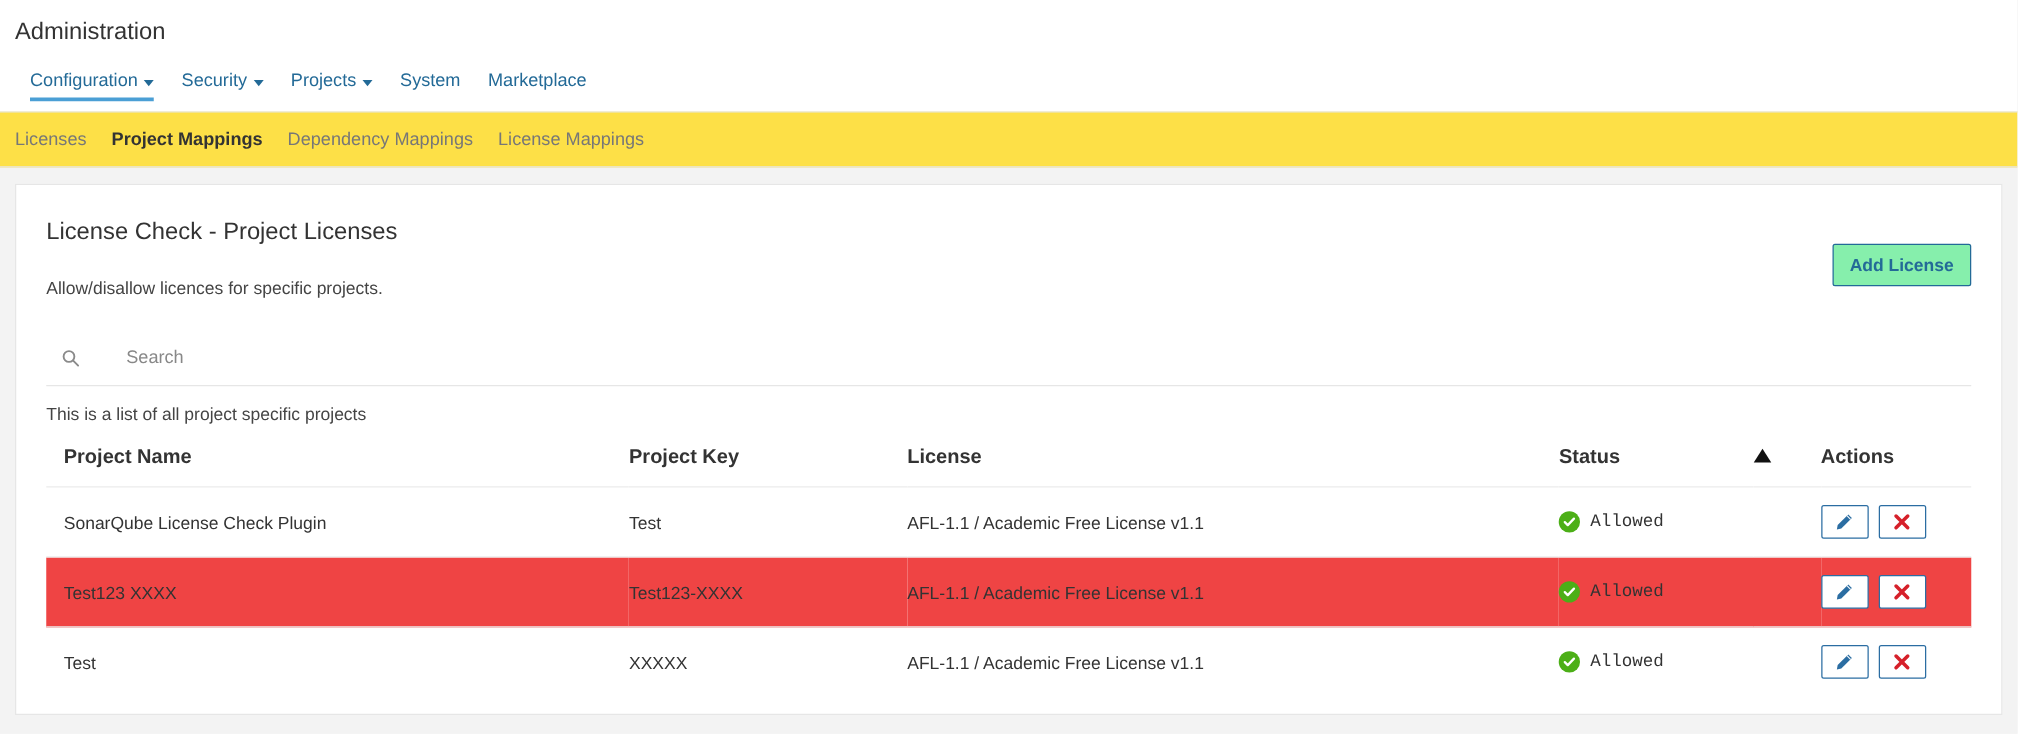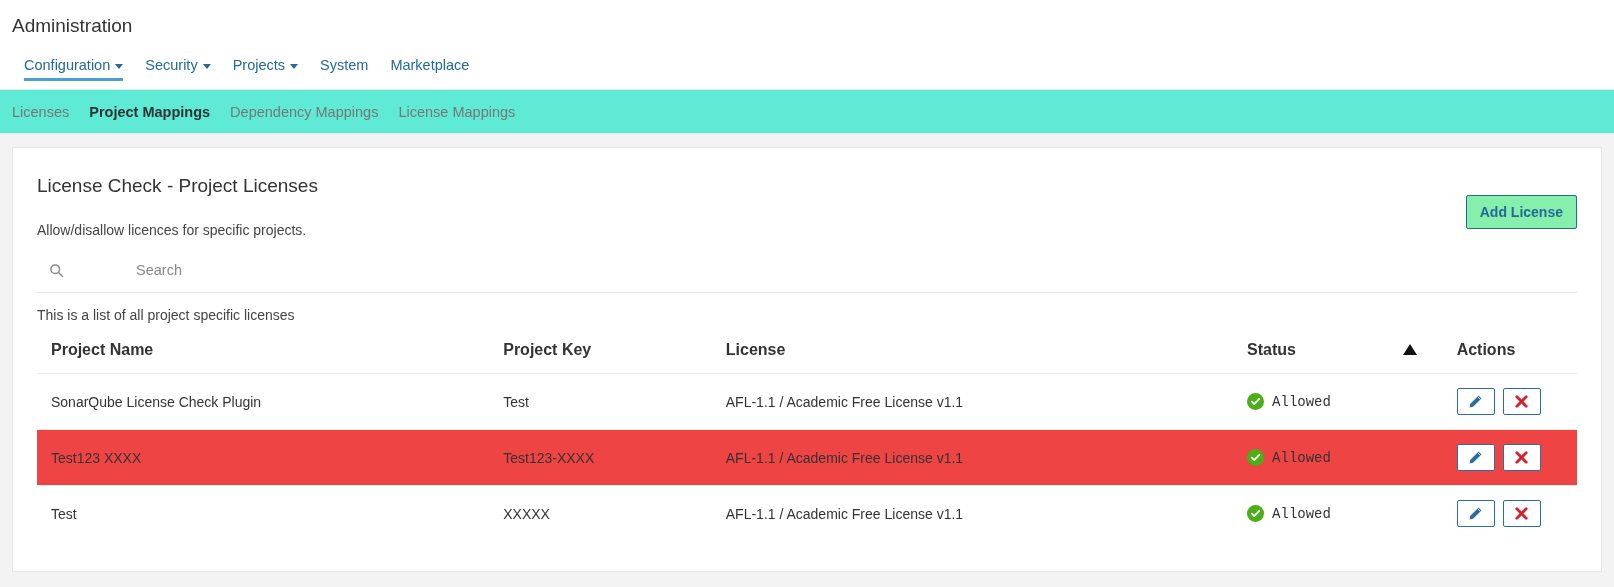--- a/index.html
+++ b/index.html
@@ -58,21 +58,21 @@
     width: 0; height: 0;
     border-left: 4.5px solid transparent;
     border-right: 4.5px solid transparent;
     border-top: 5px solid #236a97;
     display: inline-block;
     margin-top: 2px;
   }
 
   
   .sub-nav {
-    background: #5eead4;
+    background: #fde047;
     border-top: 1px solid #e6e6e6;
     border-bottom: 1px solid #e6e6e6;
     height: 45px;
     display: flex;
     align-items: center;
     padding-left: 12px;
     gap: 20px;
   }
   .sub-nav-item {
     font-size: 14.5px;
@@ -122,24 +122,23 @@
     border-radius: 2px;
     cursor: pointer;
     margin-top: 21px;
     white-space: nowrap;
   }
 
   
   .search-row {
     display: flex;
     align-items: center;
-    margin-top: 22px;
+    margin-top: 38px;
     padding-bottom: 13px;
     border-bottom: 1px solid #e6e6e6;
-    gap: 35px;
   }
   .search-icon {
     width: 22px;
     display: flex;
     align-items: center;
     justify-content: flex-start;
     margin-left: 12px;
     color: #999;
   }
   .search-input {
@@ -278,21 +277,21 @@
   <div class="search-row">
     <span class="search-icon">
       <svg width="15" height="15" viewBox="0 0 16 16" fill="none" stroke="#8a8a8a" stroke-width="1.6">
         <circle cx="6.6" cy="6.6" r="4.6"></circle>
         <line x1="10.2" y1="10.2" x2="14.4" y2="14.4" stroke-linecap="round"></line>
       </svg>
     </span>
     <input class="search-input" type="text" placeholder="Search" style="">
   </div>
 
-  <div class="table-caption">This is a list of all project specific licenses</div>
+  <div class="table-caption">This is a list of all project specific projects</div>
 
   <table class="licenses">
     <thead>
       <tr>
         <th class="col-name">Project Name</th>
         <th class="col-key">Project Key</th>
         <th class="col-lic">License</th>
         <th class="col-status">Status</th>
         <th class="col-sort">
           <span class="sort-arrow"></span>

